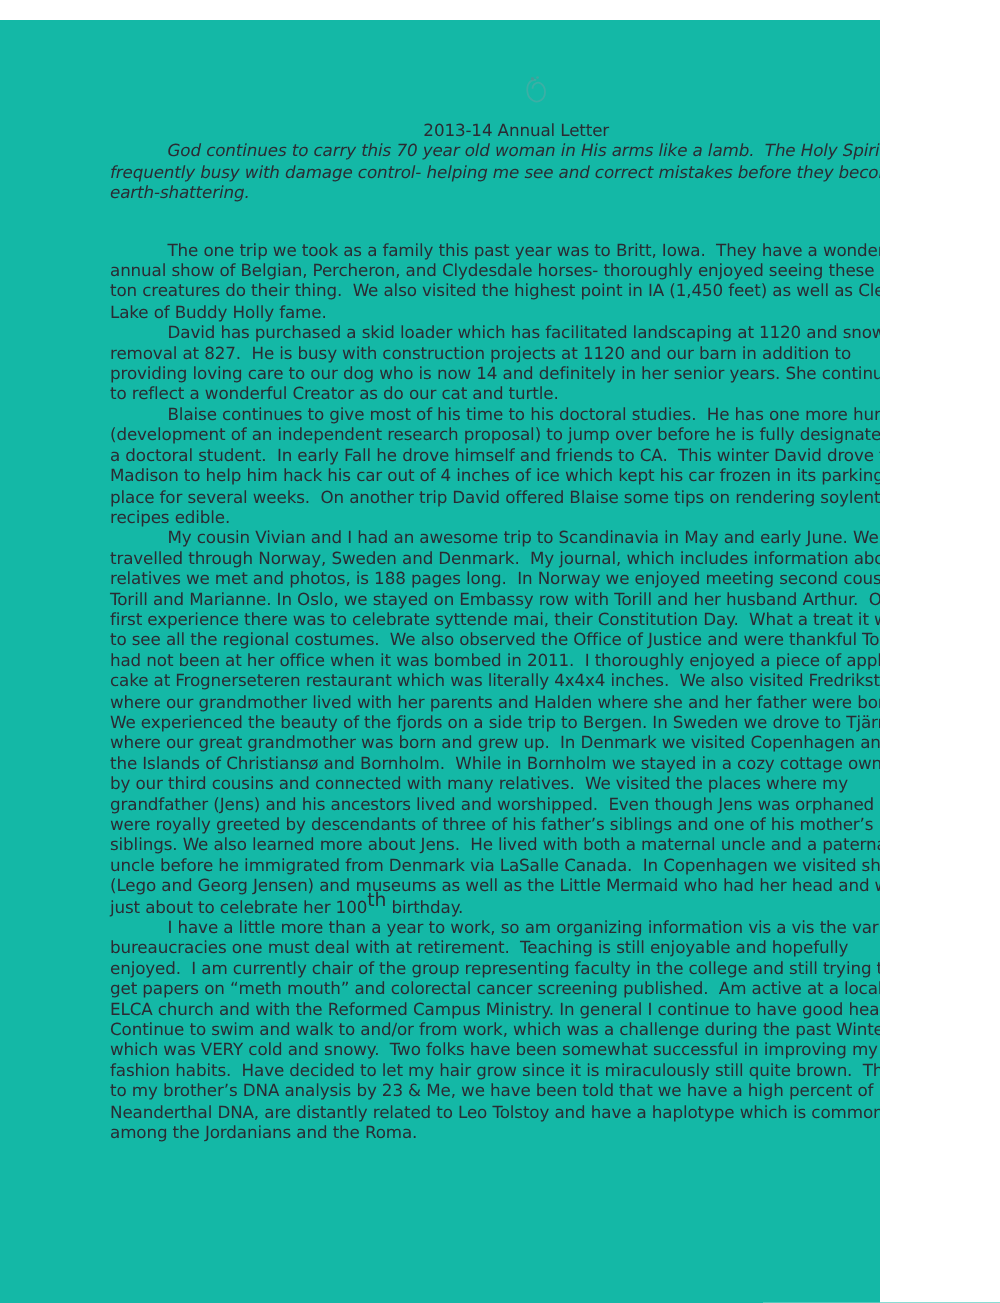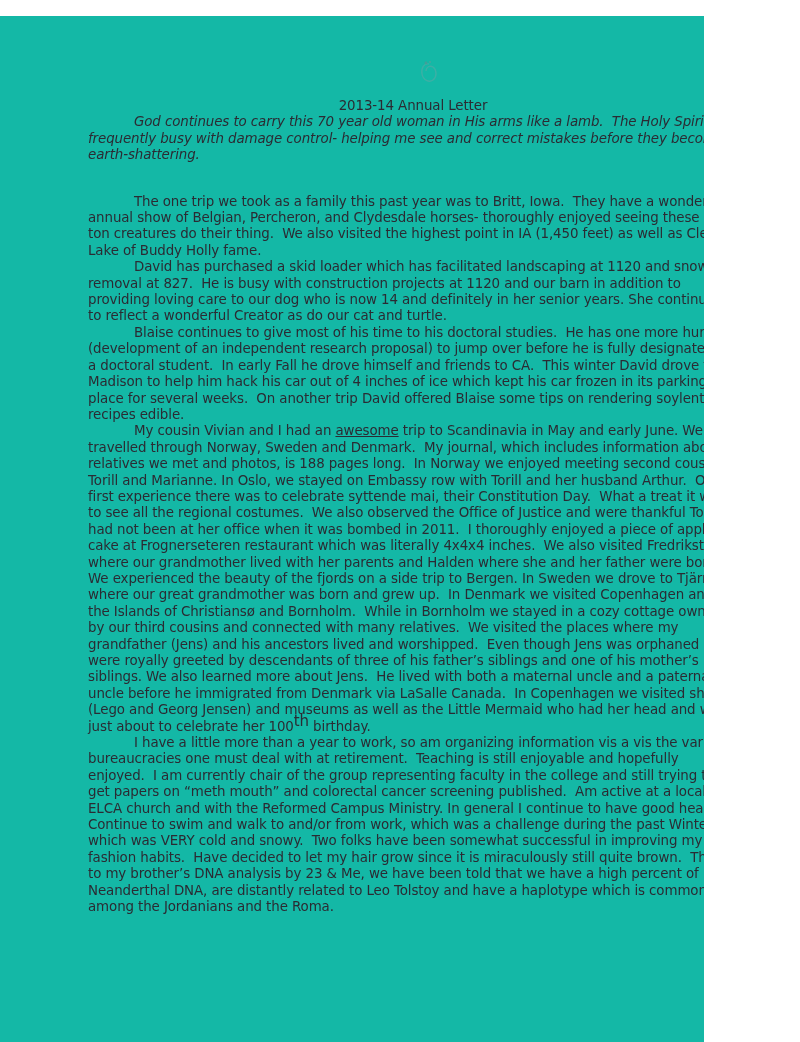--- a/index.html
+++ b/index.html
@@ -34,21 +34,21 @@
     margin: 0 0 30px 0;
     font-style: italic;
     text-indent: 46px;
     white-space: pre-wrap;
   }
   .para {
     margin: 0;
     text-indent: 46px;
     white-space: pre-wrap;
   }
-  .u { text-decoration: underline; }
+  .u { }
   sup { font-size: 15px; line-height: 0; }
   .smudge {
     position: absolute;
     left: 415px; top: 42px;
     opacity: 0.55;
   }
   .speck {
     position: absolute;
     left: 729px; top: 318px;
     width: 3px; height: 11px;

